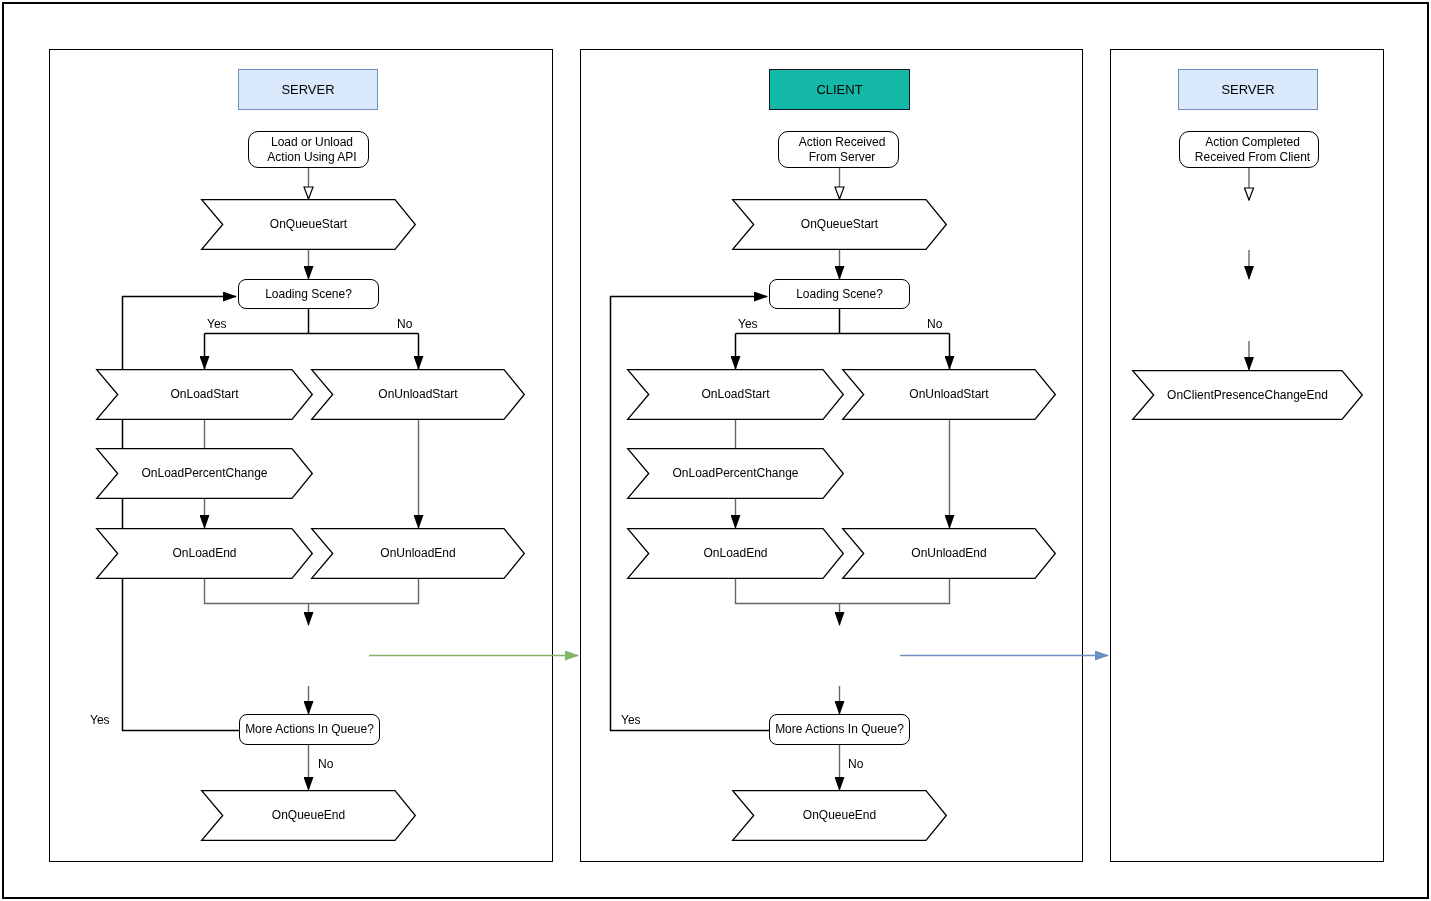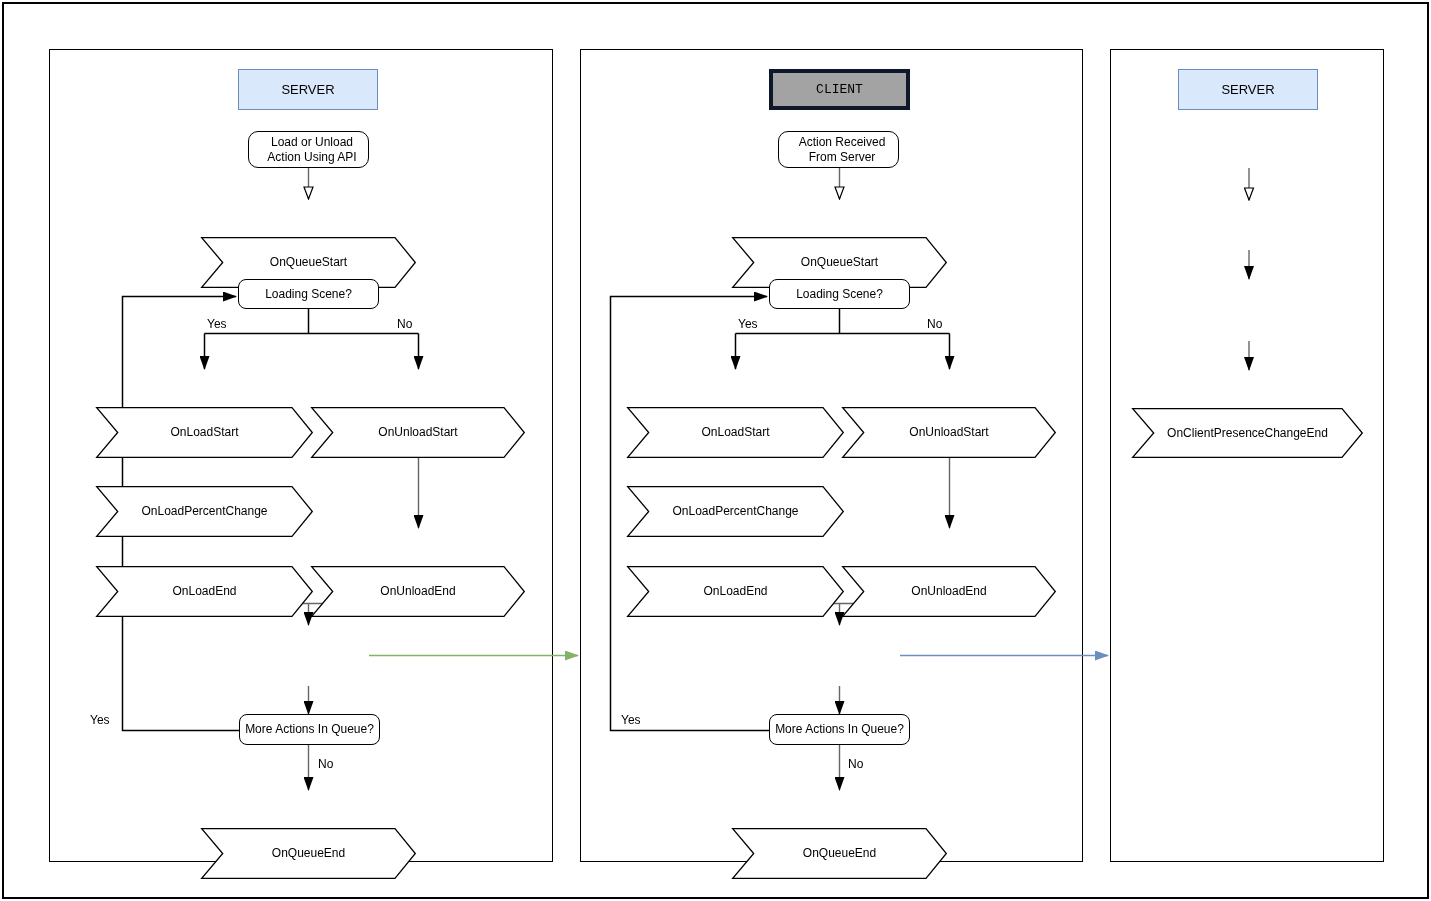--- a/index.html
+++ b/index.html
@@ -7,24 +7,24 @@
           font-family:"Liberation Sans",sans-serif;color:#000;overflow:hidden;}
   .frame{position:absolute;left:2px;top:2px;right:2px;bottom:2px;border:2px solid #000;}
   .panel{position:absolute;border:1px solid #000;background:transparent;}
   .edges{position:absolute;left:0;top:0;width:1431px;height:901px;}
   .node{position:absolute;box-sizing:border-box;display:flex;align-items:center;justify-content:center;
         text-align:center;font-size:12px;line-height:15px;background:#fff;border:1.3px solid #000;}
   .ml{white-space:pre-line;}
   .sl{white-space:nowrap;}
   .hdr{font-size:13px;}
   .hdr-blue{background:#dae8fc;border:1px solid #6c8ebf;}
-  .hdr-green{background:#a3a3a3;border:4px solid #0f172a;font-family:Liberation Mono, monospace;}
+  .hdr-green{background:#14b8a6;border:1px solid #0f172a;}
   .term{border-radius:10px;padding-left:7px;}
   .decision{border-radius:8px;padding:8px;}
-  .ribbon{background:transparent;border:none;margin-top:38px;}
+  .ribbon{background:transparent;border:none;}
   .ribbon svg{position:absolute;left:0;top:0;overflow:visible;}
   .ribbon .rlabel{position:relative;z-index:1;white-space:nowrap;}
   .process{padding:0 18px;}
   .pbar{position:absolute;top:0;bottom:0;width:1.5px;background:#333;}
   .pbar.l{left:11px;} .pbar.r{right:11px;}
   .elabel{position:absolute;font-size:12px;line-height:14px;background:#fff;padding:0 1px;white-space:nowrap;}
   path.eg{stroke:#666;stroke-width:1.4;fill:none;}
   path.eb{stroke:#000;stroke-width:1.5;fill:none;}
   path.egr{stroke:#82b366;stroke-width:1.4;fill:none;}
   path.ebl{stroke:#6c8ebf;stroke-width:1.4;fill:none;}
@@ -204,20 +204,22 @@
   <div class="elabel" style="left:847px;top:757px">No</div>
 
   <div class="node ribbon" style="left:732px;top:790px;width:215px;height:51px">
     <svg width="215" height="51" viewBox="0 0 215 51">
         <polygon fill="#fff" stroke="#000" stroke-width="1.3" points="0.7,0.7 194,0.7 214.3,25.5 194,50.3 0.7,50.3 21.7,25.5"></polygon>
       </svg>
     <div class="rlabel">OnQueueEnd</div>
   </div>
 
   <div class="node hdr hdr-blue" style="left:1178px;top:69px;width:140px;height:41px">SERVER</div>
+  <div class="node term ml" style="left:1179px;top:131px;width:140px;height:37px">Action Completed
+Received From Client</div>
 
 
 
   <div class="node ribbon" style="left:1132px;top:370px;width:231px;height:50px">
     <svg width="231" height="50" viewBox="0 0 231 50">
         <polygon fill="#fff" stroke="#000" stroke-width="1.3" points="0.7,0.7 210,0.7 230.3,25 210,49.3 0.7,49.3 21.7,25"></polygon>
       </svg>
     <div class="rlabel">OnClientPresenceChangeEnd</div>
   </div>
 </div>

